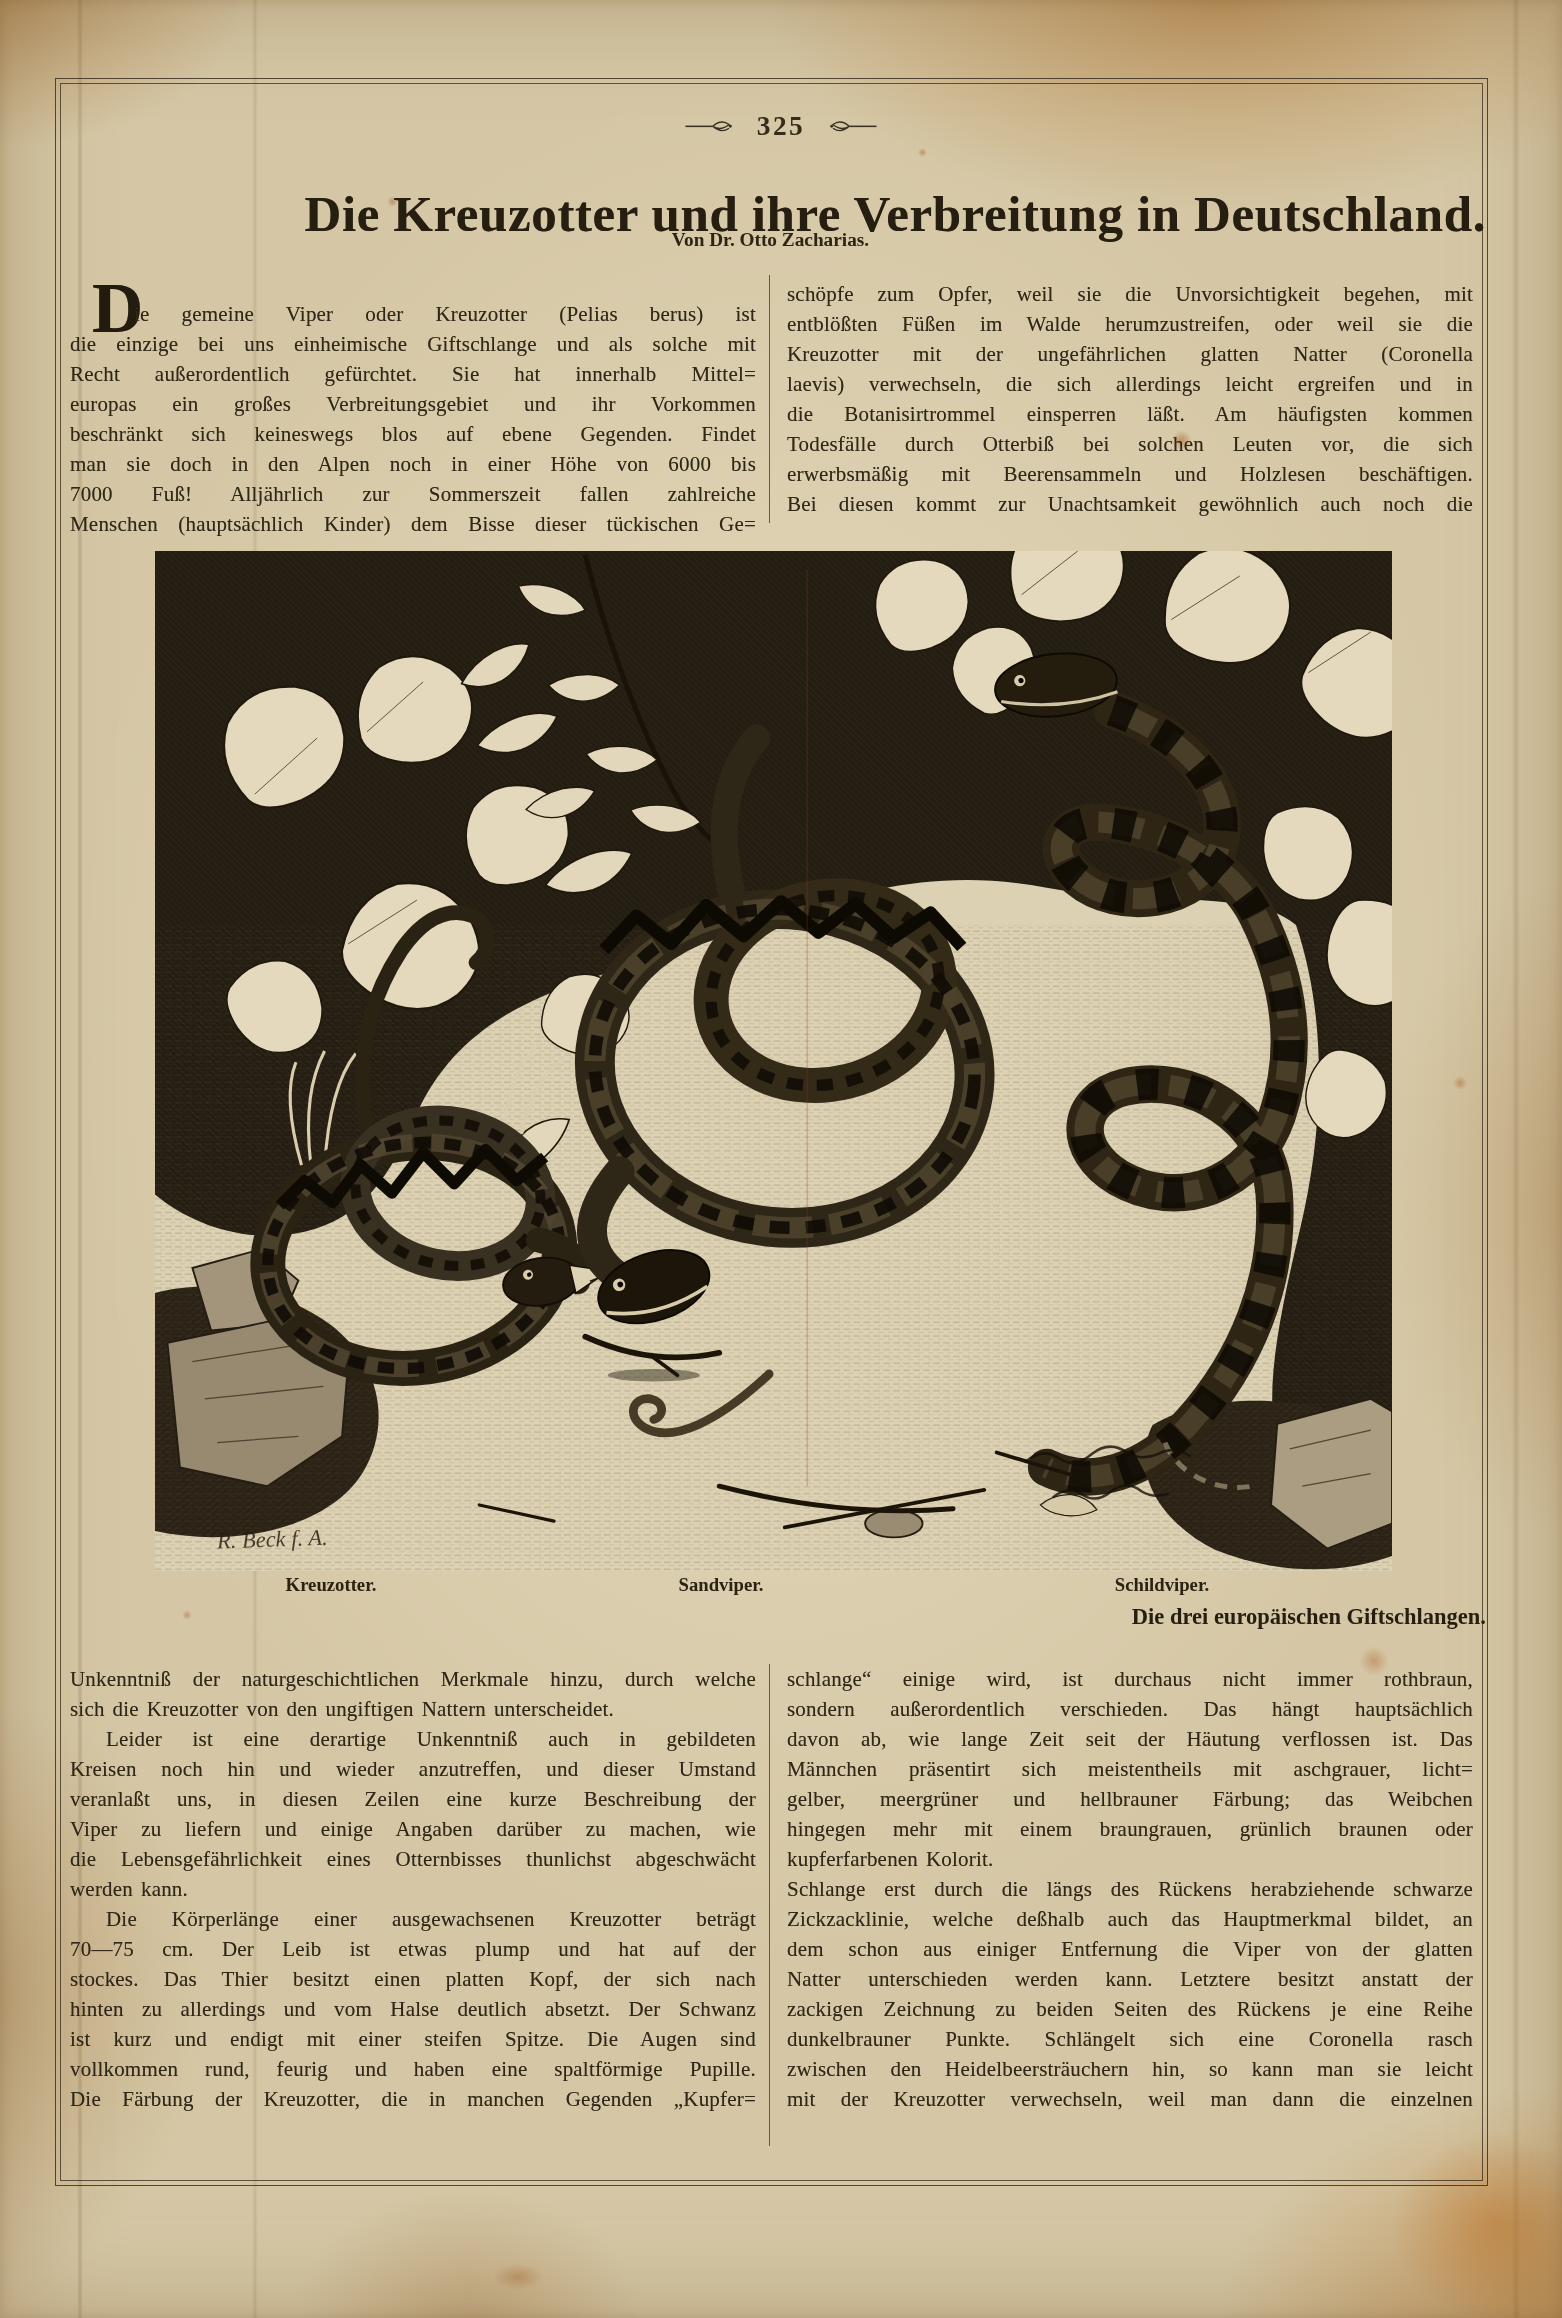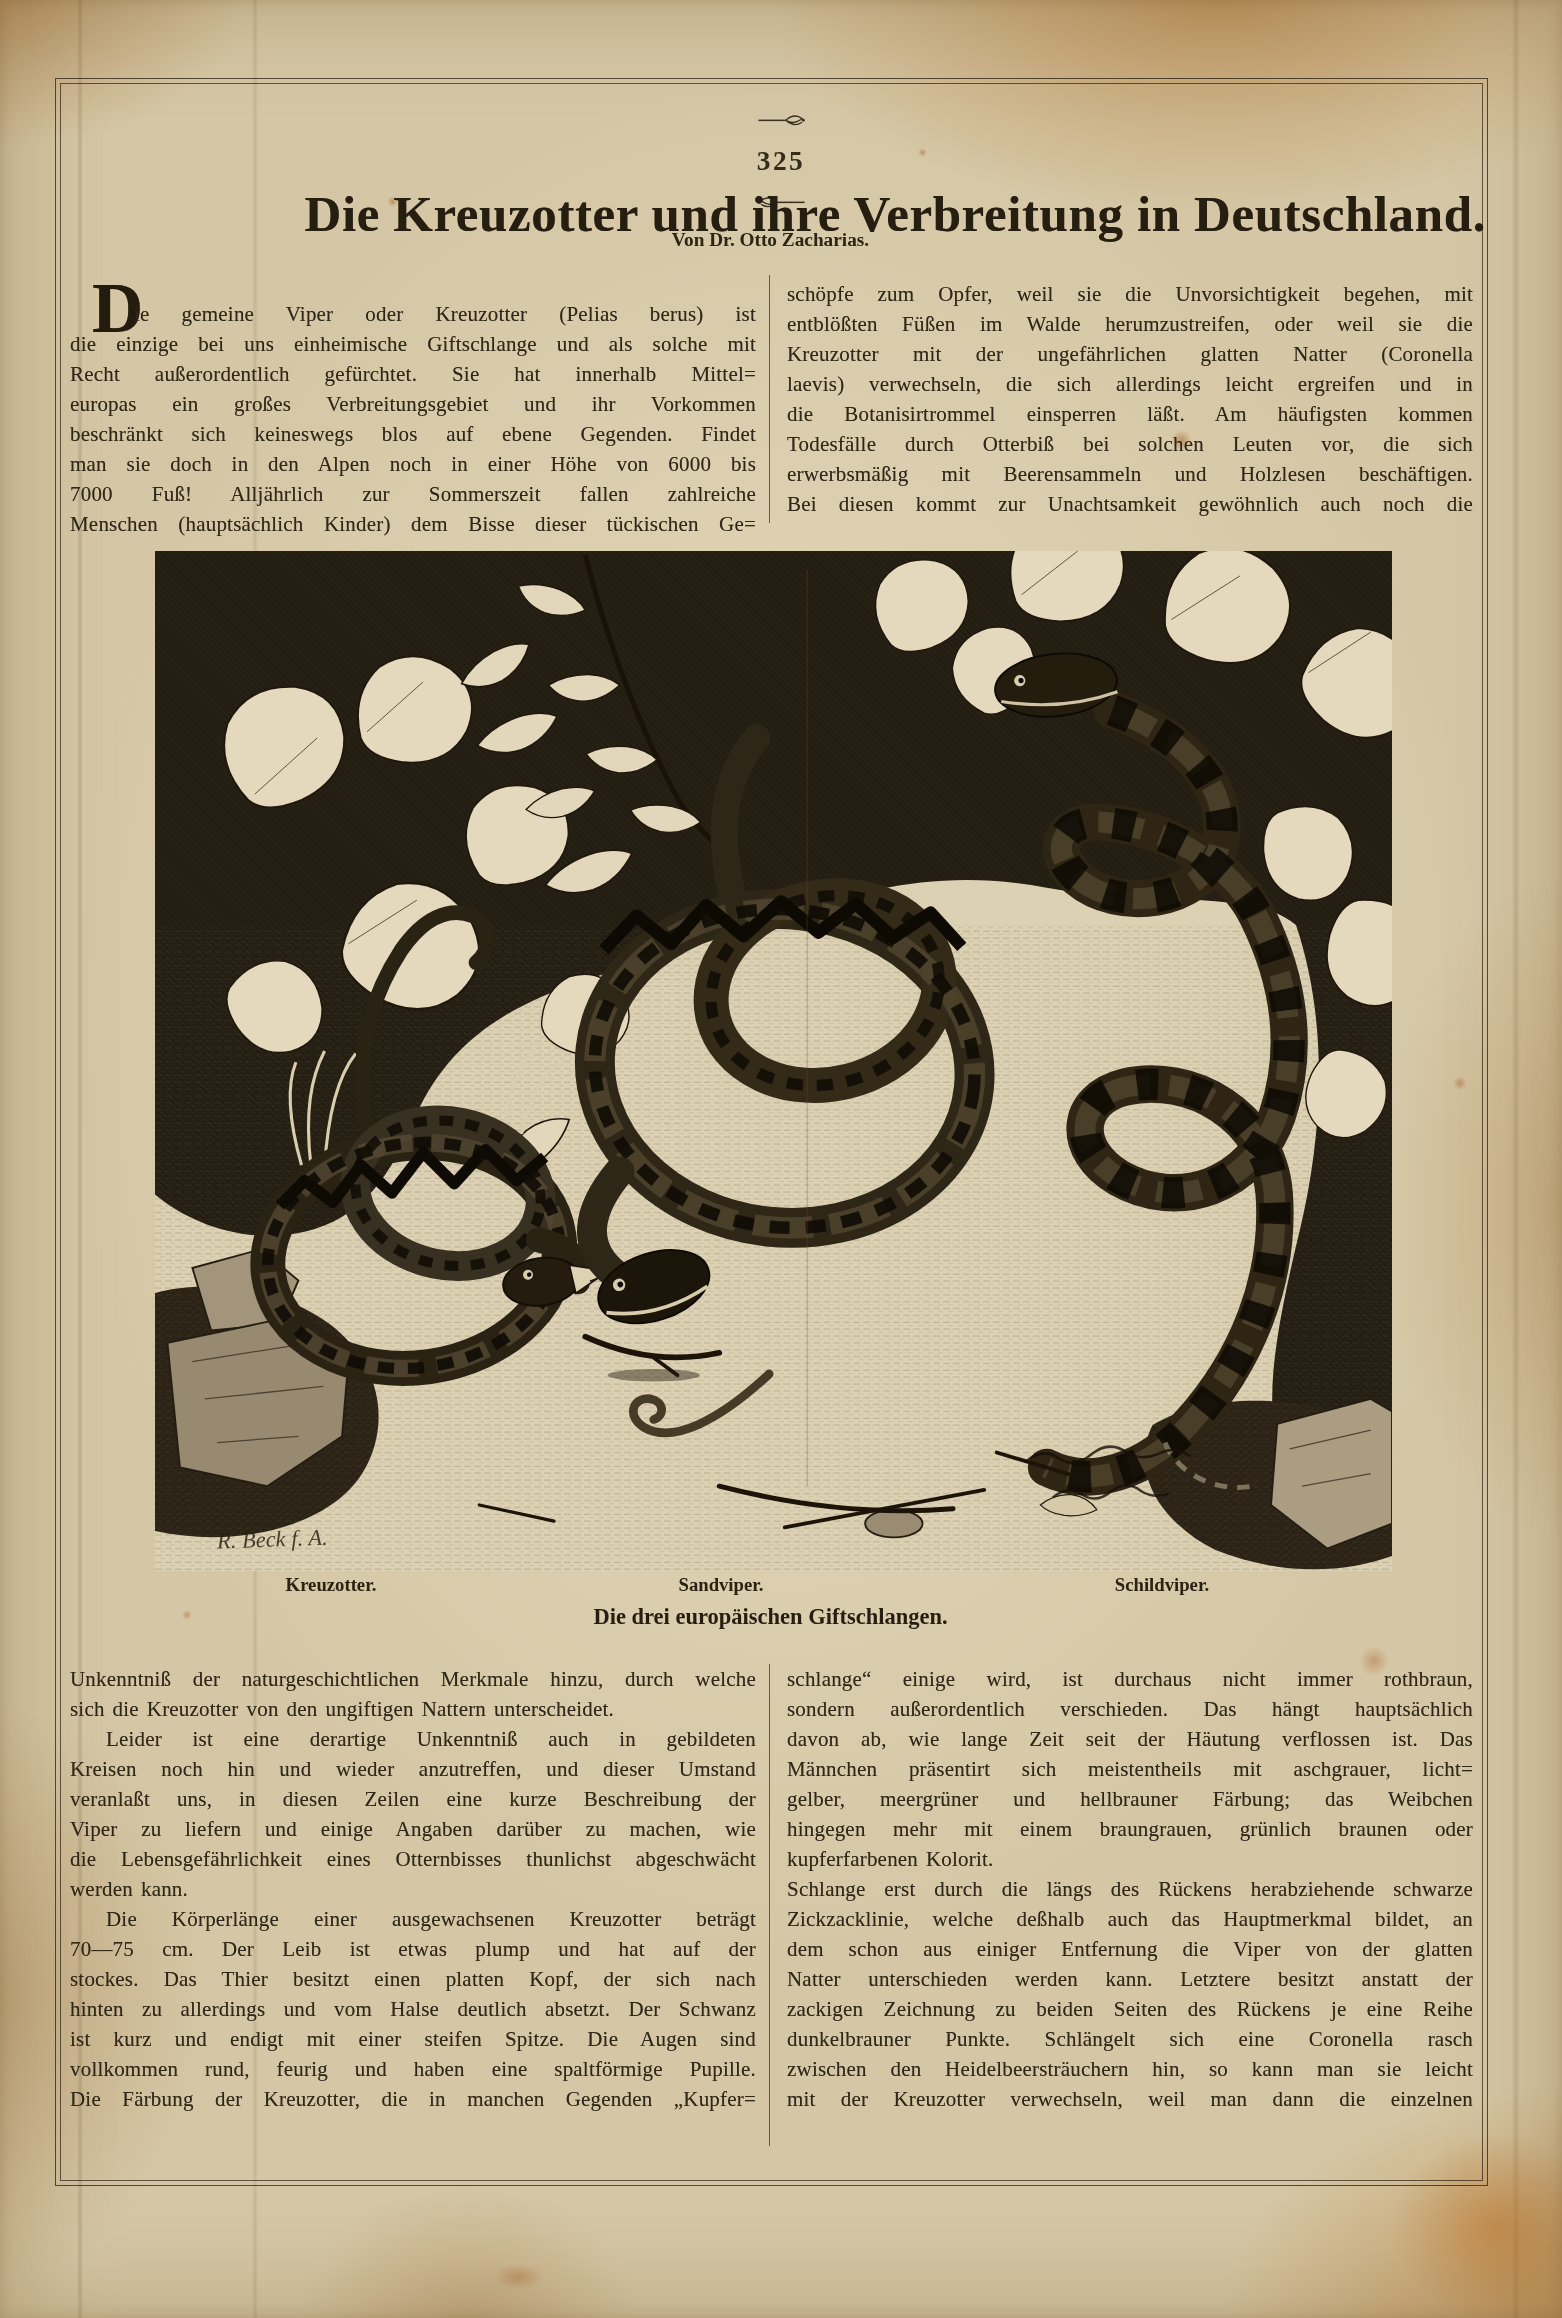--- a/index.html
+++ b/index.html
@@ -40,23 +40,22 @@
   .frame-outer{
     position:absolute;left:55px;top:78px;width:1431px;height:2106px;
     border:1.9px solid rgba(52,42,28,.82);
   }
   .frame-inner{
     position:absolute;left:4.4px;top:4.4px;right:4.4px;bottom:4.4px;
     border:1.2px solid rgba(52,42,28,.75);
   }
   .pagenum-row{
     position:absolute;left:0;top:111px;width:100%;
-    display:flex;align-items:center;justify-content:center;gap:16px;
+    display:flex;align-items:center;justify-content:center;gap:24px;
     color:#352c1c;
-    flex-direction:column;
   }
   .pagenum{font-size:27.4px;font-weight:bold;letter-spacing:2.5px;}
   .orn svg{display:block;}
 
   .title{
     position:absolute;left:55px;top:185px;width:1431px;
     text-align:right;font-size:51px;font-weight:bold;color:#261e10;
     letter-spacing:0.6px;
     text-shadow:0 0 0.6px rgba(38,30,16,.55);
   }
@@ -88,21 +87,21 @@
   .engraving{position:absolute;left:155px;top:551px;width:1237px;height:1020px;}
   .engraving svg{display:block;width:100%;height:100%;}
 
   .figlabel{
     position:absolute;top:1574px;
     transform:translateX(-50%);
     font-size:18.7px;font-weight:600;color:#2b2212;
   }
   .figcaption{
     position:absolute;left:55px;top:1604px;width:1431px;
-    text-align:center;font-size:22.5px;font-weight:bold;color:#261e10;
+    text-align:right;font-size:22.5px;font-weight:bold;color:#261e10;
   }
 </style>
 </head>
 <body>
 
 <div class="page">
 
   <div class="crease v1"></div>
   <div class="crease v2"></div>
   <div class="crease v3"></div>

